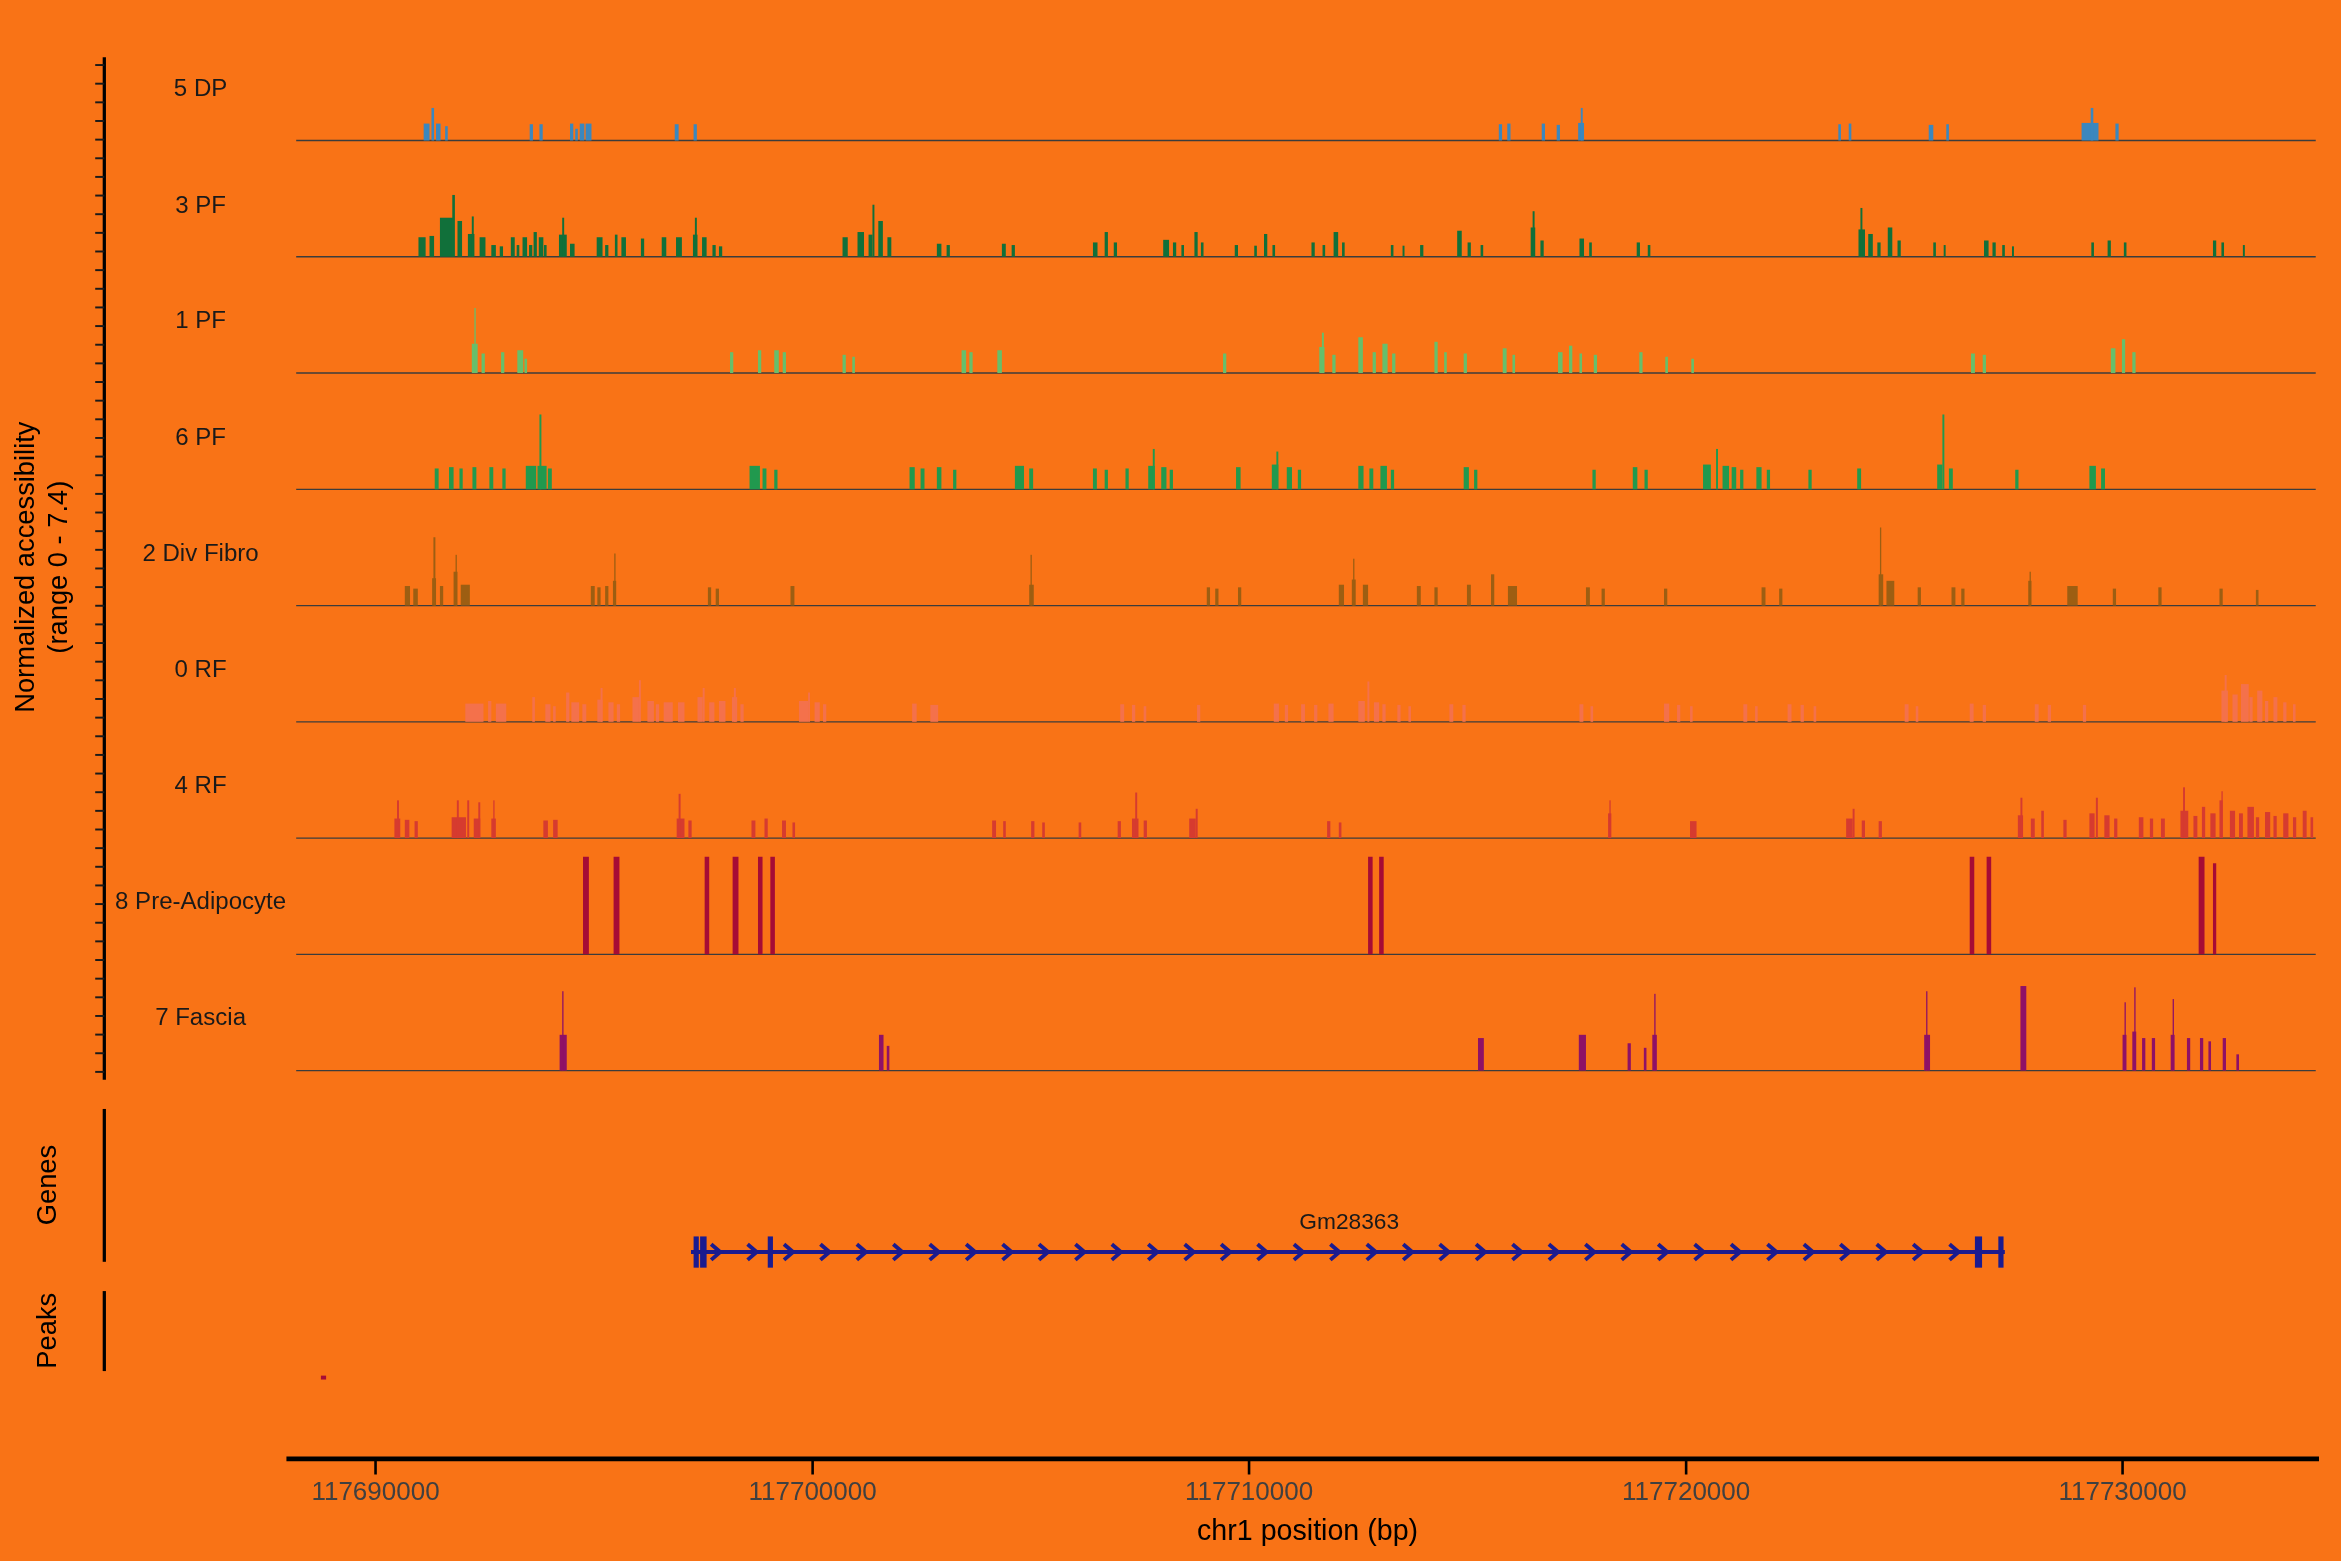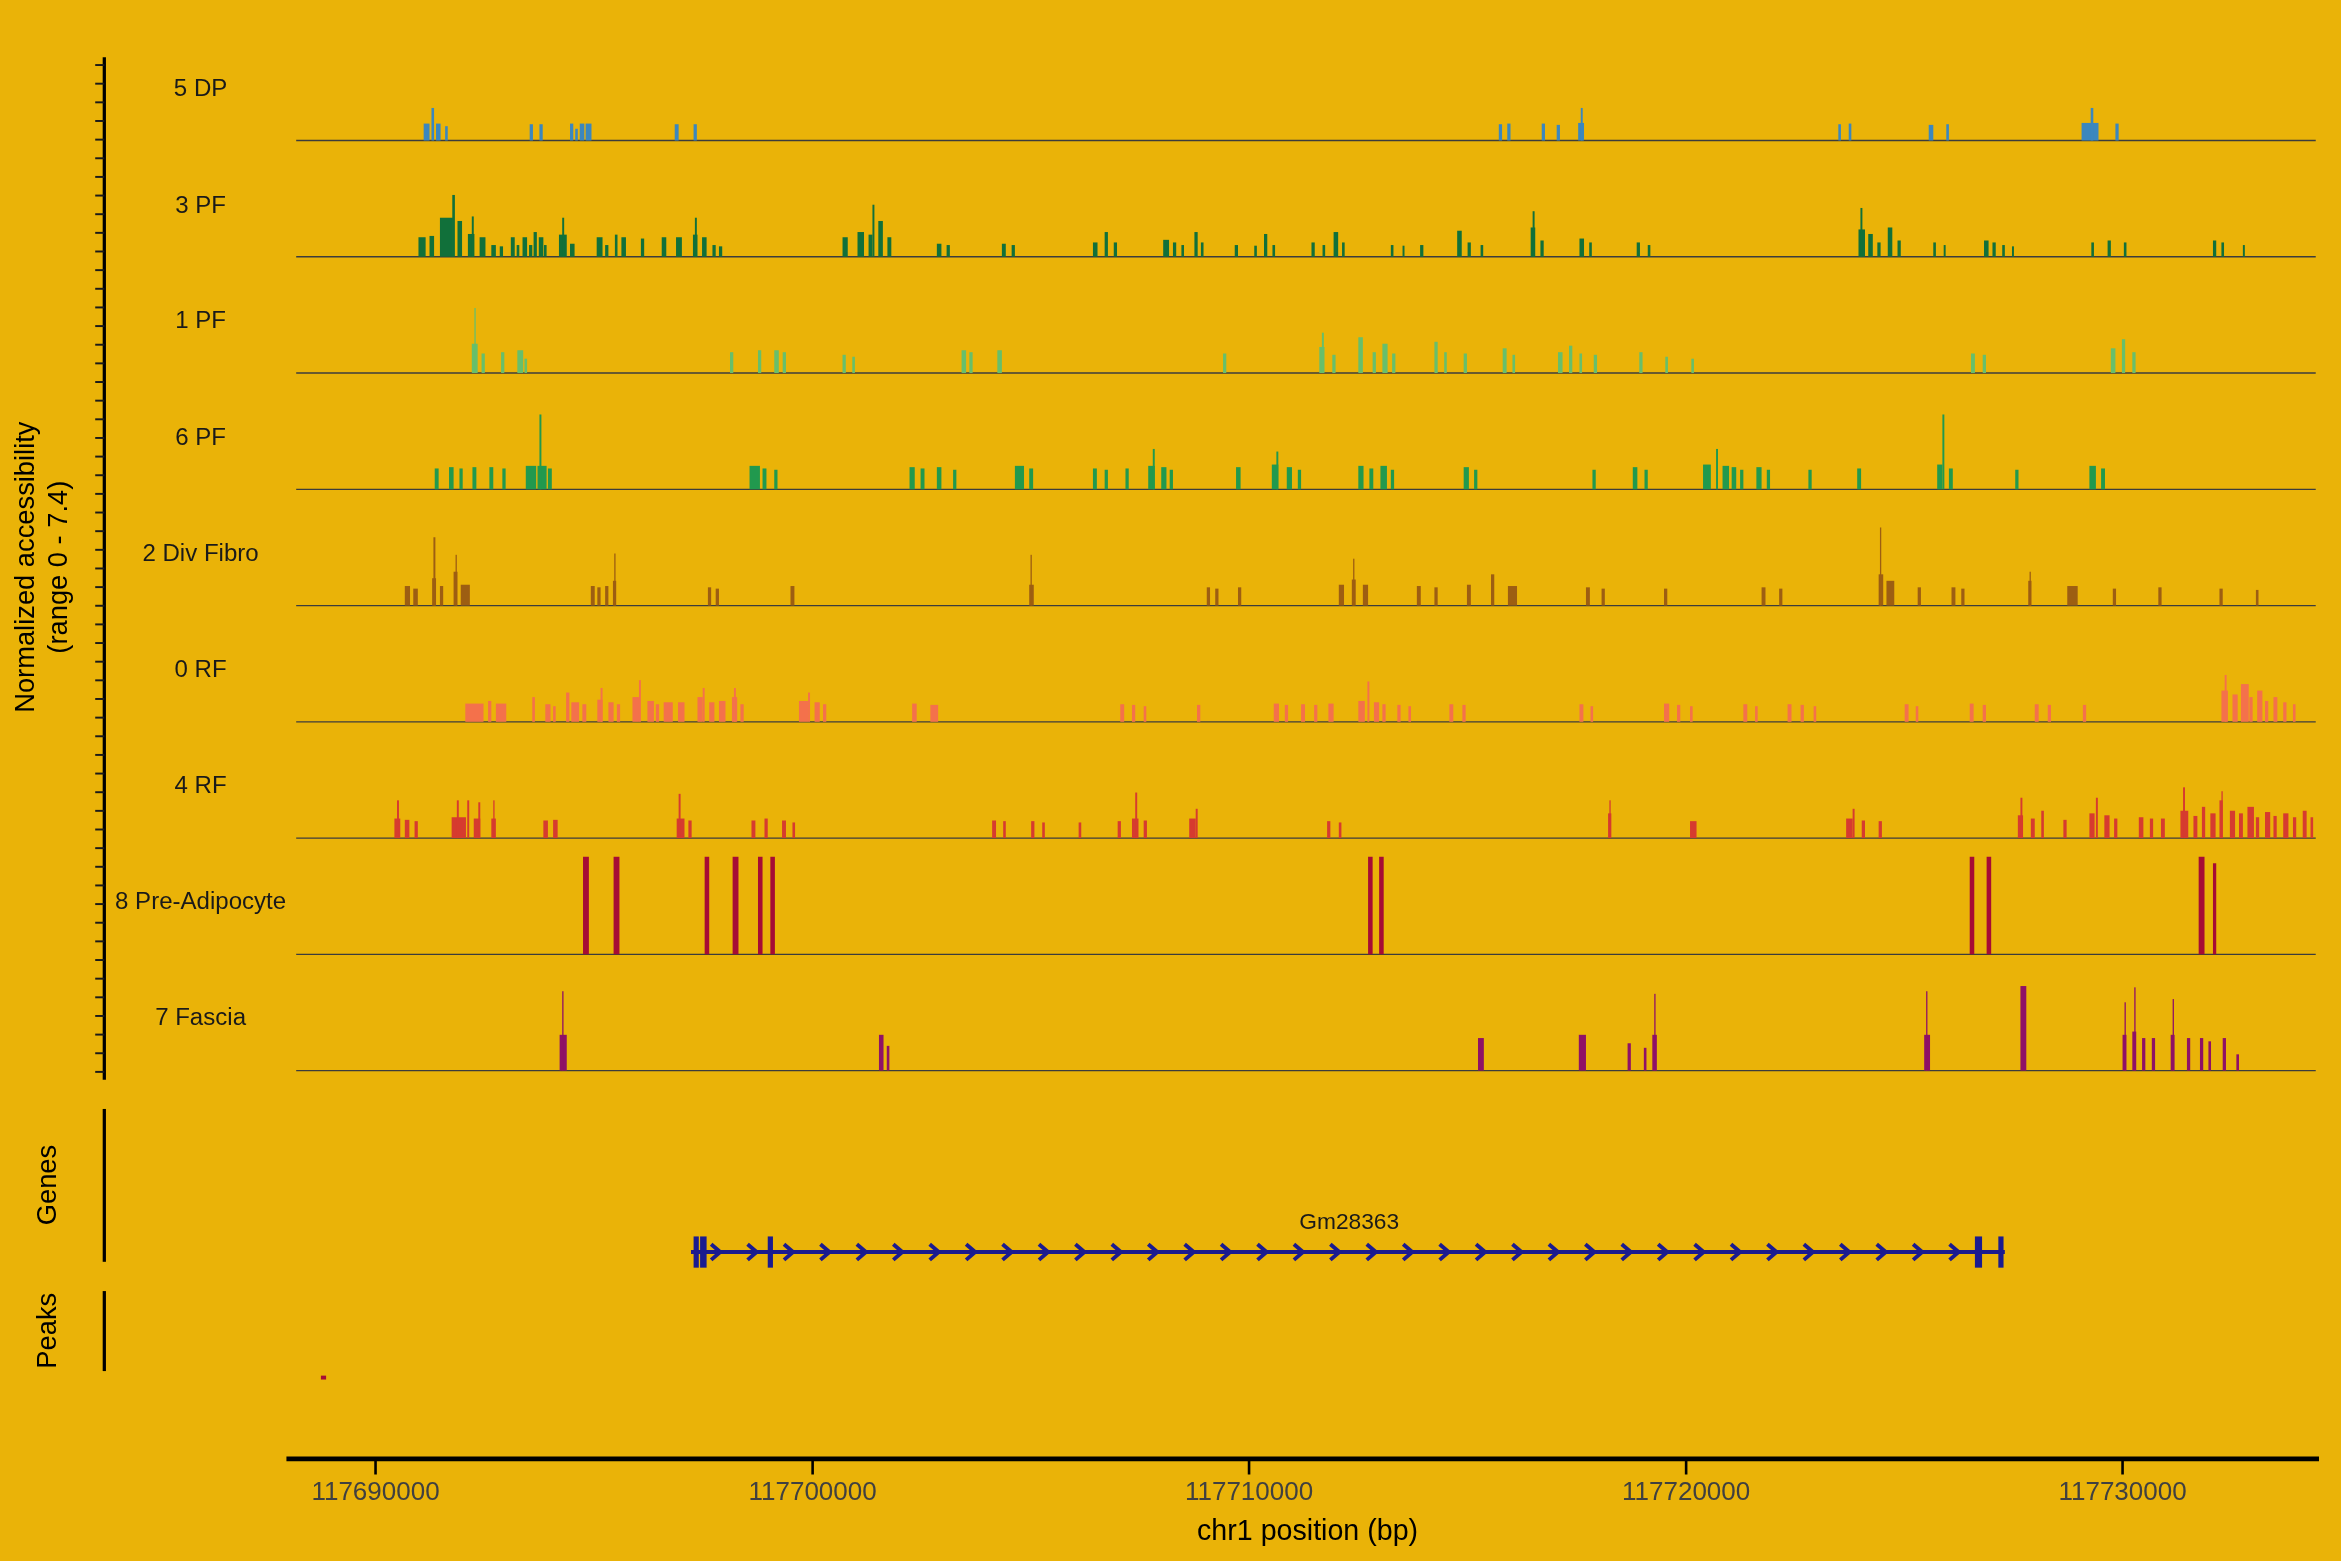--- a/index.html
+++ b/index.html
@@ -1,17 +1,17 @@
 <!DOCTYPE html>
 <html style="font-size:10.4px"><head>
 <meta charset="utf-8">
 <style>
   html,body{margin:0;padding:0;background:#ffffff;}
   body{font-family:"Liberation Sans",sans-serif;}
-  #stage{position:relative;width:2342px;height:1561px;background:#eab308;overflow:hidden;}
+  #stage{position:relative;width:2342px;height:1561px;background:#f97316;overflow:hidden;}
   svg text{font-family:"Liberation Sans",sans-serif;}
   .track-label{font-size:37px;fill:#1a1a1a;}
   .axis-label{font-size:44px;fill:#000000;}
   .tick-label{font-size:40px;fill:#404040;}
   .side-label{font-size:42px;fill:#000000;}
   .gene-label{font-size:35px;fill:#1a1a1a;}
 </style>
 </head>
 <body>
 

